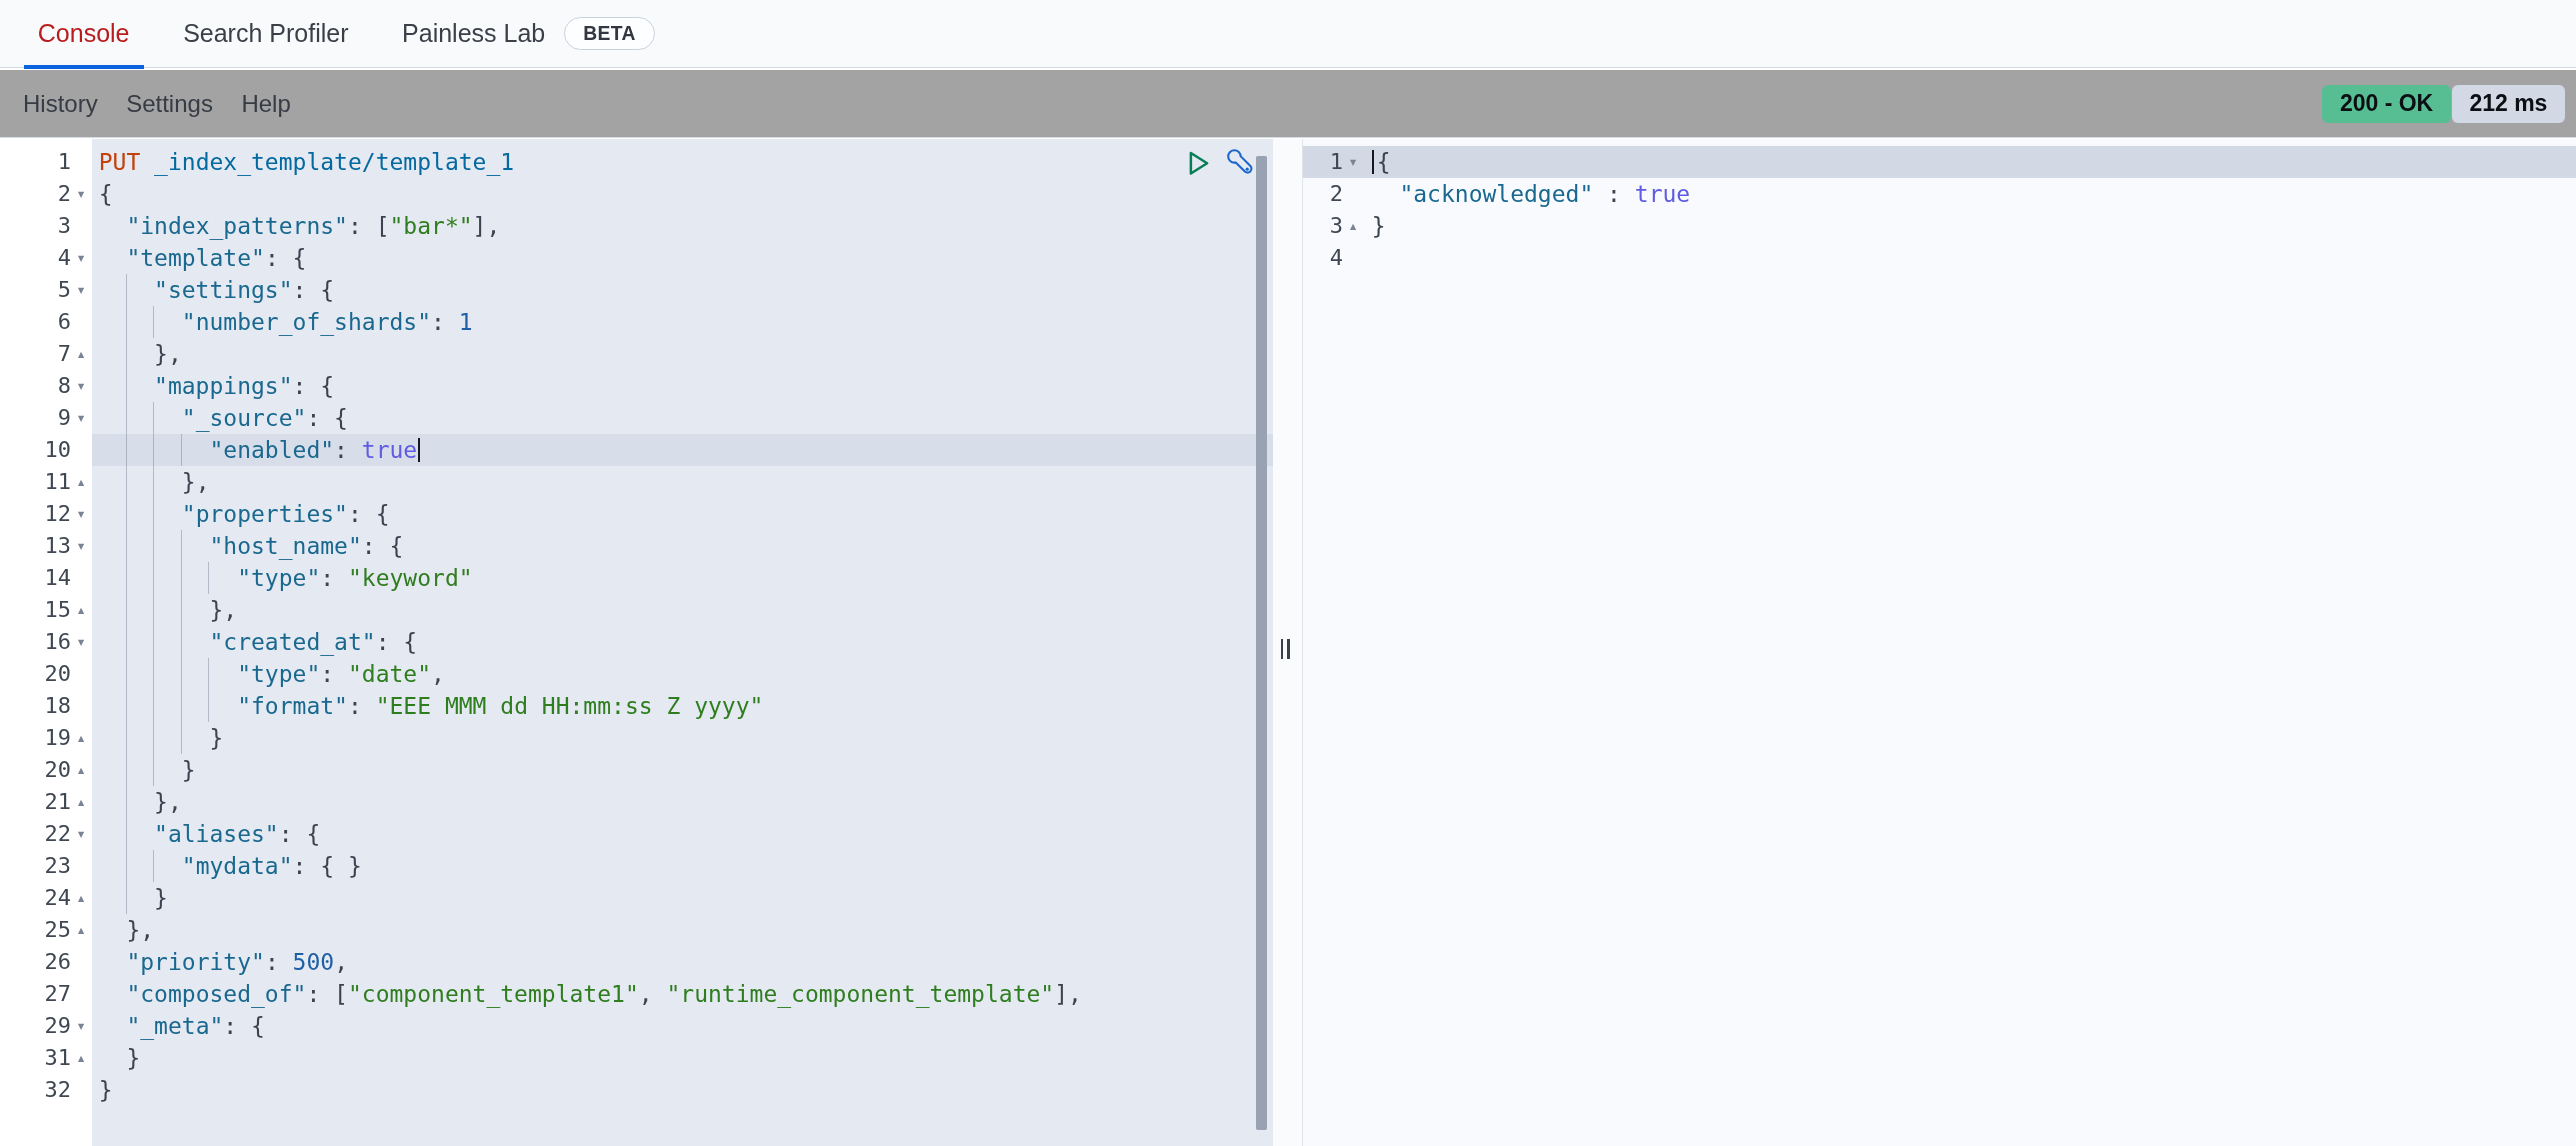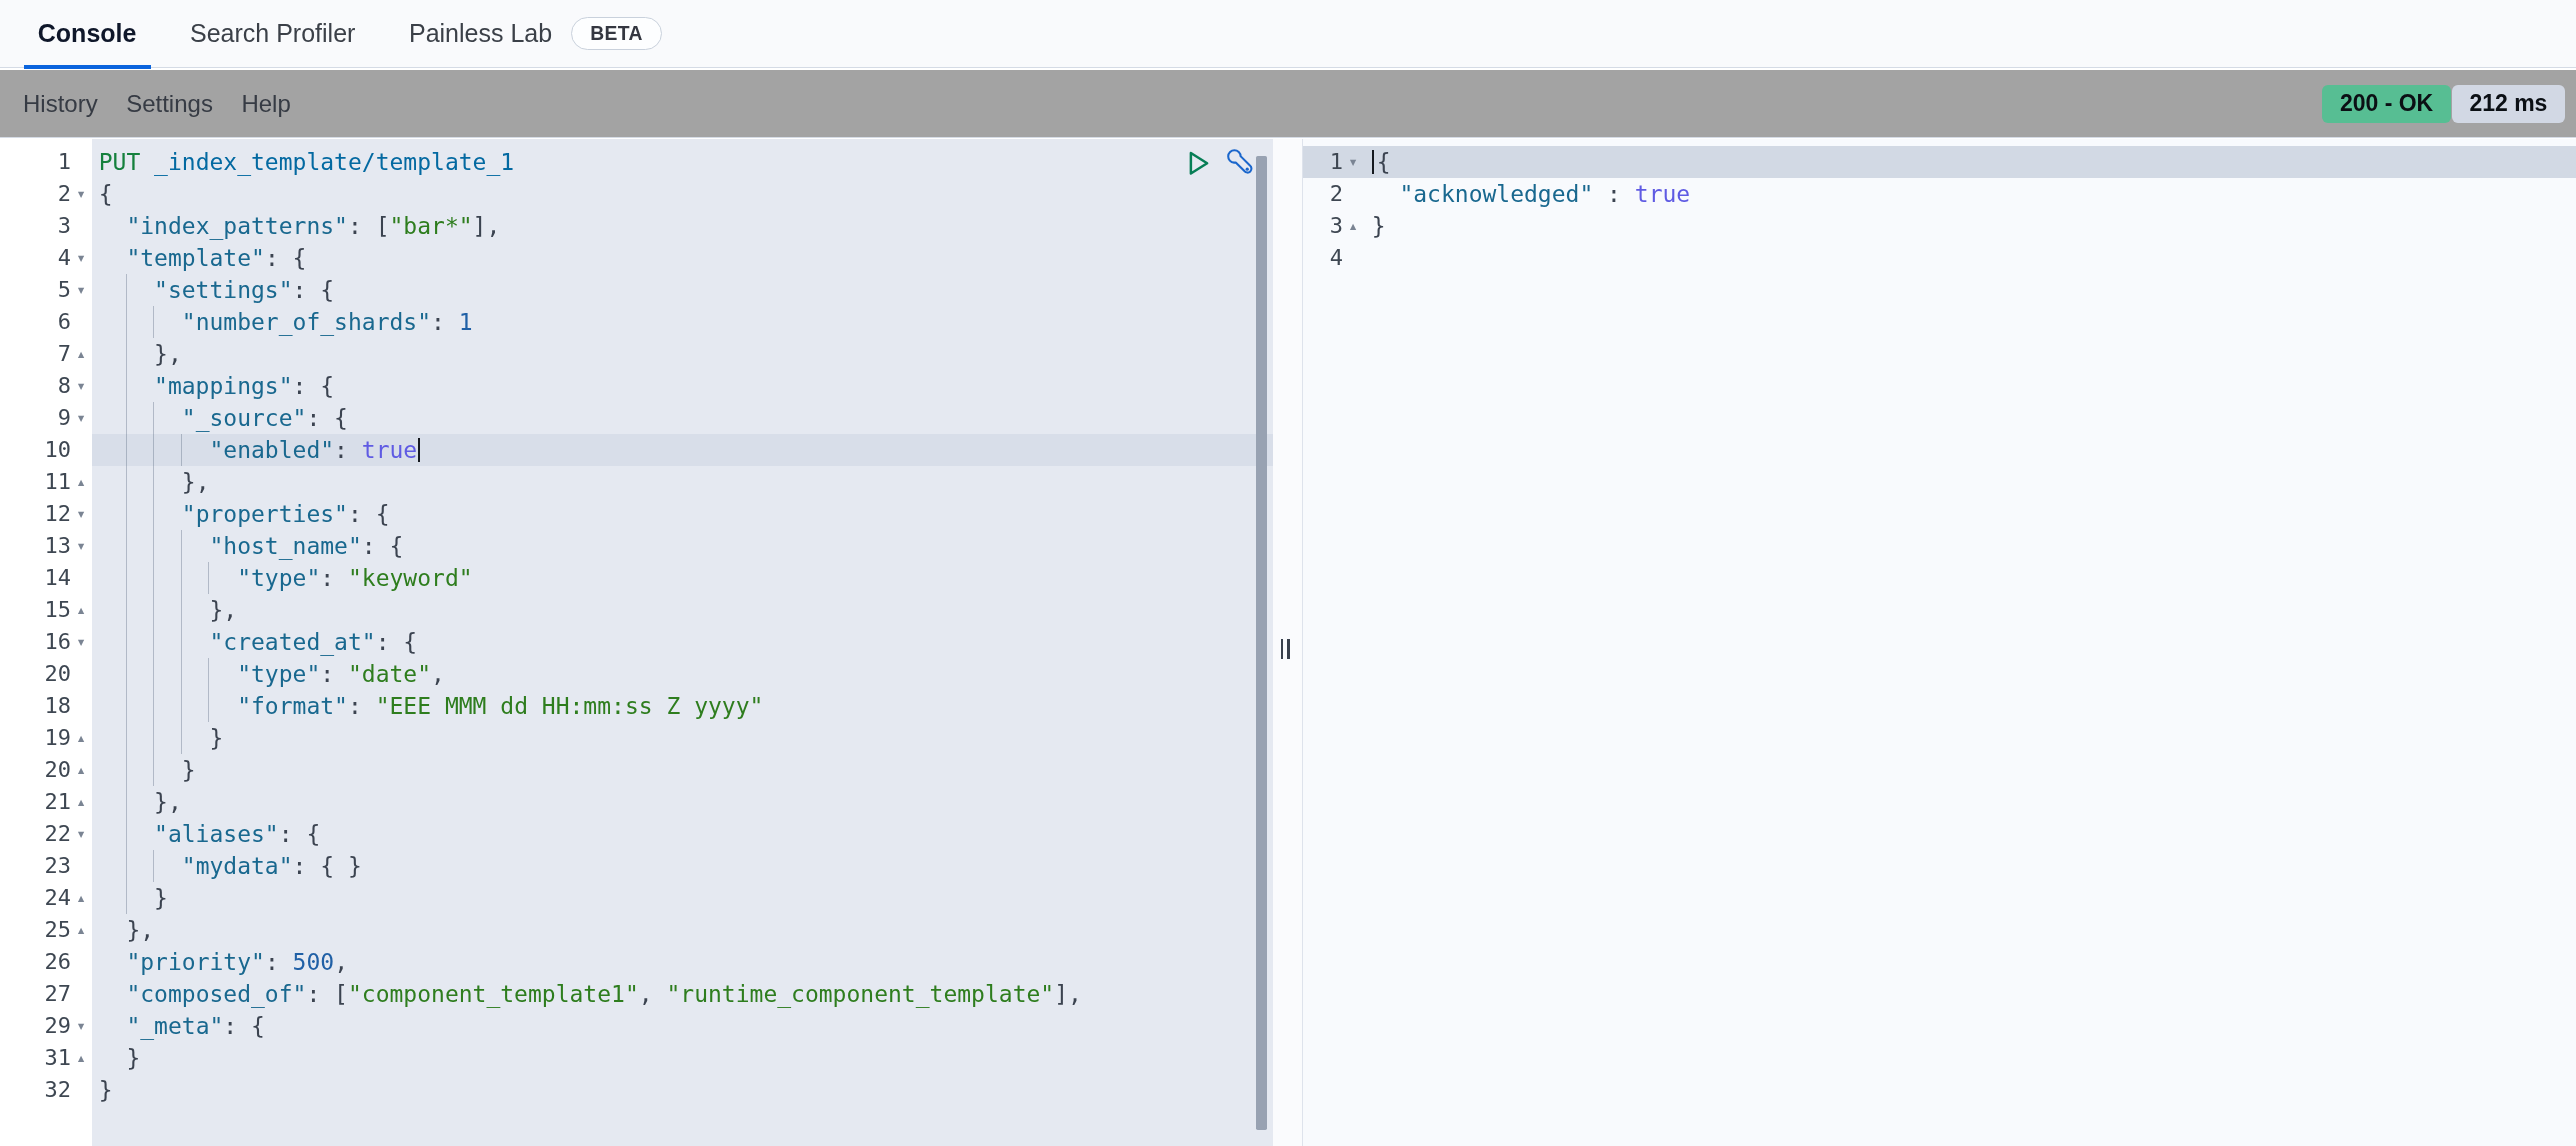--- a/index.html
+++ b/index.html
@@ -4,21 +4,21 @@
 <style>
   html,body{margin:0;padding:0;background:#fff;}
   body{font-family:"Liberation Sans",sans-serif;-webkit-font-smoothing:antialiased;}
   #app{position:relative;width:2576px;height:1147px;overflow:hidden;background:#fff;}
 
   
   .tabbar{position:absolute;top:0;left:0;right:0;height:68px;background:#F9FAFC;
           border-bottom:1.7px solid #D5DBE5;display:flex;align-items:stretch;padding-left:23.5px;box-sizing:border-box;}
   .tab{display:flex;align-items:center;padding:0 14.3px;margin-right:25px;font-size:25px;color:#3B4048;
        position:relative;cursor:pointer;white-space:nowrap;}
-  .tab.active{color:#0f172a;font-weight:700;}
+  .tab.active{color:#b91c1c;font-weight:400;}
   .tab.active:after{content:"";position:absolute;left:0;right:0;bottom:-1.7px;height:4.2px;background:#0B64DD;}
   .beta{margin-left:18.5px;border:1.7px solid #C9D1DC;border-radius:22px;padding:5.9px 18.5px;
         font-size:19.3px;font-weight:700;letter-spacing:0.4px;color:#343741;background:#FDFEFF;line-height:1;}
 
   
   .menubar{position:absolute;top:70px;left:0;right:0;height:68px;background:#a3a3a3;
            border-bottom:1.7px solid #D5DBE5;display:flex;align-items:center;padding-left:23px;box-sizing:border-box;}
   .menu-item{font-size:24px;color:#363B44;margin-right:28.5px;cursor:pointer;}
   .badges{position:absolute;right:11px;top:0;bottom:0;display:flex;align-items:center;gap:1px;}
   .badge{height:38px;border-radius:5.9px;display:flex;align-items:center;padding:0 17.6px;
@@ -39,21 +39,21 @@
   .num{flex:none;text-align:right;font-size:22px;line-height:32px;color:#3E4752;}
   .left .num{width:71px;}
   .right .num{width:40px;}
   .fold{flex:none;width:20px;text-align:center;font-size:16px;line-height:32px;color:#7A8493;cursor:pointer;}
   .code{flex:1;position:relative;padding-left:6.7px;font-family:"DejaVu Sans Mono",monospace;
         font-size:23px;line-height:32px;white-space:pre;color:#3B4350;}
   .left .row.active .code{background:#D8DEE9;}
   .right .row.active{background:#D2D9E4;}
   .guide{position:absolute;top:0;bottom:0;width:0;border-left:1.7px solid rgba(105,120,140,.42);}
 
-  .tk-m{color:#15803d;}   
+  .tk-m{color:#c2410c;}   
   .tk-u{color:#0369a1;}   
   .tk-k{color:#19688F;}   
   .tk-p{color:#3B4350;}   
   .tk-s{color:#2E7D1E;}   
   .tk-n{color:#2060A6;}   
   .tk-b{color:#5F5BE3;}   
 
   .caret{display:inline-block;width:2.5px;height:24px;background:#15191F;vertical-align:-4.2px;}
   .caret.before{margin-right:2.5px;}
   .caret.after{margin-left:0.8px;}

